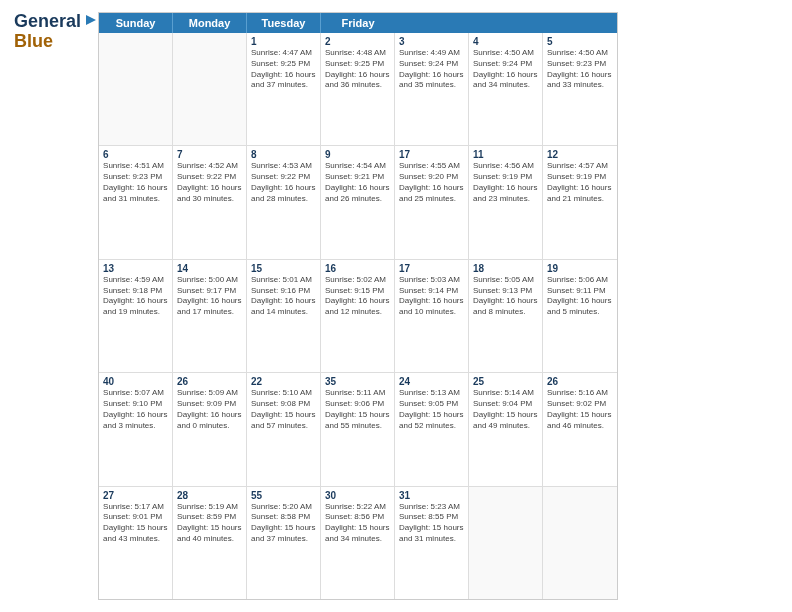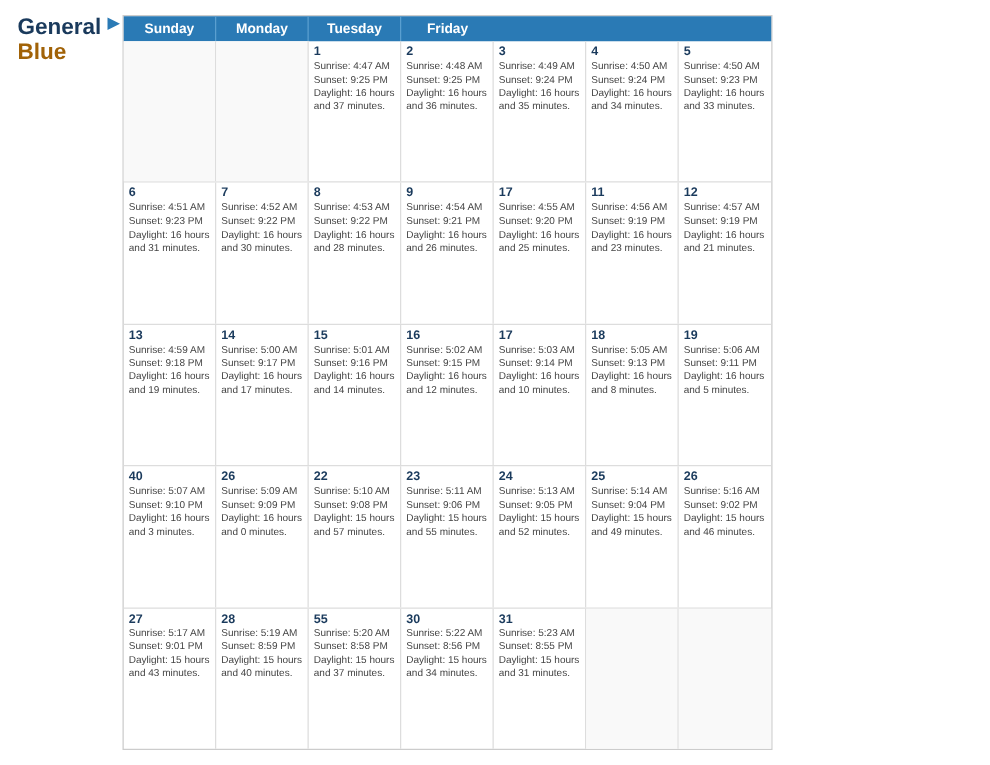--- a/index.html
+++ b/index.html
@@ -227,21 +227,21 @@
           </div>
           <div class="cal-cell">
             <span class="day-num">26</span>
             <div class="cell-info">Sunrise: 5:09 AM<br>Sunset: 9:09 PM<br>Daylight: 16 hours<br>and 0 minutes.</div>
           </div>
           <div class="cal-cell">
             <span class="day-num">22</span>
             <div class="cell-info">Sunrise: 5:10 AM<br>Sunset: 9:08 PM<br>Daylight: 15 hours<br>and 57 minutes.</div>
           </div>
           <div class="cal-cell">
-            <span class="day-num">23</span>
+            <span class="day-num">35</span>
             <div class="cell-info">Sunrise: 5:11 AM<br>Sunset: 9:06 PM<br>Daylight: 15 hours<br>and 55 minutes.</div>
           </div>
           <div class="cal-cell">
             <span class="day-num">24</span>
             <div class="cell-info">Sunrise: 5:13 AM<br>Sunset: 9:05 PM<br>Daylight: 15 hours<br>and 52 minutes.</div>
           </div>
           <div class="cal-cell">
             <span class="day-num">25</span>
             <div class="cell-info">Sunrise: 5:14 AM<br>Sunset: 9:04 PM<br>Daylight: 15 hours<br>and 49 minutes.</div>
           </div>

